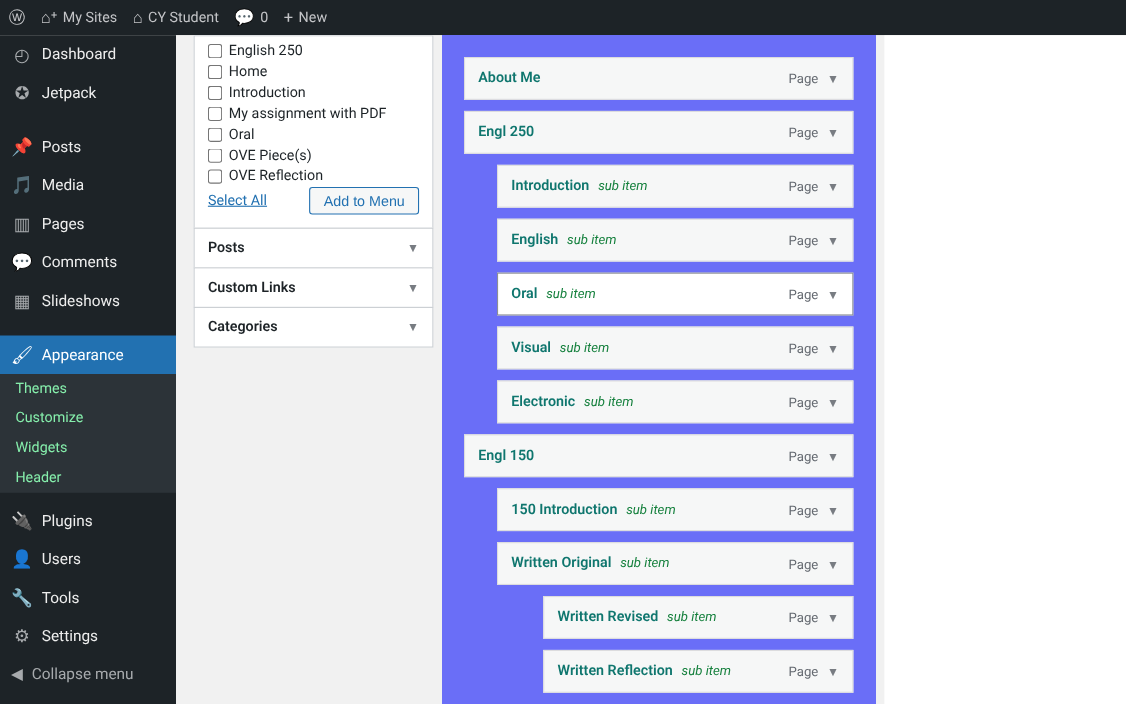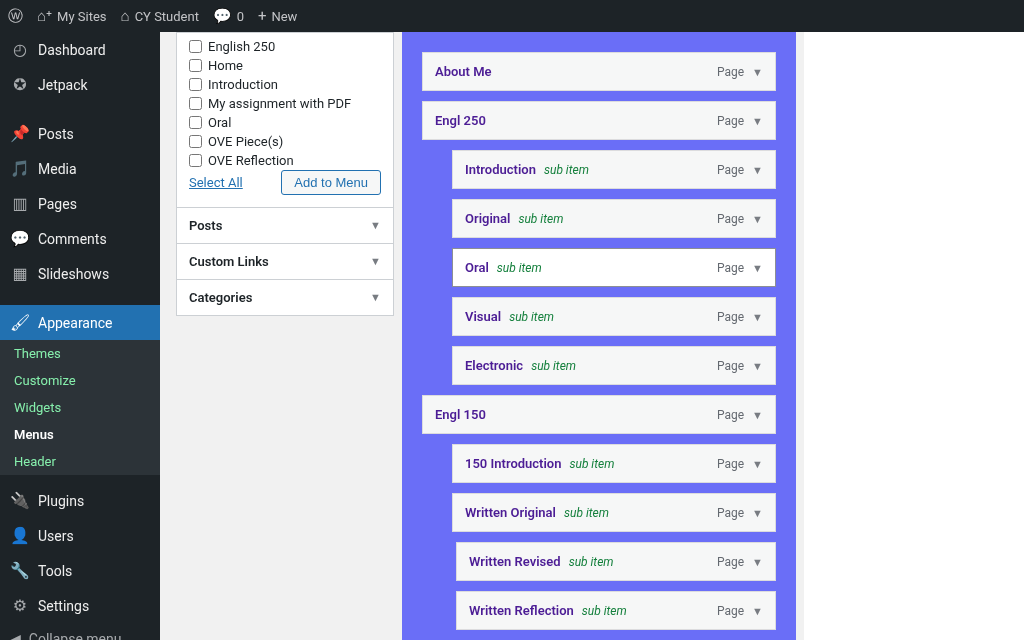--- a/index.html
+++ b/index.html
@@ -29,27 +29,27 @@
 .page-list .page-item{display:flex;align-items:center;gap:6px;padding:2px 0;color:#1d2327}
 .page-list .page-item input{margin:0}
 .box-actions{display:flex;justify-content:space-between;align-items:center;margin-top:0}
 .select-all{color:#2271b1;text-decoration:underline;cursor:pointer}
 .button-sec{border:1px solid #2271b1;background:#f6f7f7;color:#2271b1;padding:4px 12px;border-radius:3px;cursor:pointer;font-size:13px}
 .menu-area{flex:1;background:#6a6ef7;padding:20px;overflow-y:auto}
 .menu-list{list-style:none}
 .menu-list li{margin-bottom:10px}
 .menu-handle{border:1px solid #dcdcde;background:#f6f7f7;padding:11px 12px;display:flex;align-items:center;justify-content:space-between;cursor:move}
 .menu-handle .left{display:flex;align-items:baseline;gap:8px}
-.menu-handle .title{font-weight:600;color:#4c1d95}
+.menu-handle .title{font-weight:600;color:#0f766e}
 .menu-handle .sub{font-style:italic;color:#15803d;font-size:12px}
 .menu-handle .right{display:flex;align-items:flex-end;gap:8px;color:#646970;font-size:12px}
 .menu-handle .chev{color:#787c82;font-size:11px}
 .menu-handle.highlight{background:#fff;border-color:#8c8f94}
 .depth-1{margin-left:30px}
-.depth-2{margin-left:34px}
+.depth-2{margin-left:72px}
 .white-band{width:220px;background:#fff}
 </style>
 </head>
 <body>
 
 <div class="adminbar">
   <div class="ab-item">
       <span class="glyph">ⓦ</span>
     </div>
   <div class="ab-item">
@@ -103,21 +103,20 @@
       </div>
     <div style="height:14px"></div>
     <div class="menu-item current">
         <span class="glyph">🖌</span>
         <span>Appearance</span>
       </div>
     <div class="submenu">
       <div class="sub-item">Themes</div>
       <div class="sub-item">Customize</div>
       <div class="sub-item">Widgets</div>
-      <div class="sub-item current">Menus</div>
       <div class="sub-item">Header</div>
     </div>
     <div style="height:8px"></div>
     <div class="menu-item">
         <span class="glyph">🔌</span>
         <span>Plugins</span>
       </div>
     <div class="menu-item">
         <span class="glyph">👤</span>
         <span>Users</span>
@@ -228,21 +227,21 @@
               </span>
               <span class="right">
                 <span>Page</span>
                 <span class="chev">▼</span>
               </span>
             </div>
           </li>
           <li class="depth-1">
             <div class="menu-handle">
               <span class="left">
-                <span class="title">Original</span>
+                <span class="title">English</span>
                 <span class="sub">sub item</span>
               </span>
               <span class="right">
                 <span>Page</span>
                 <span class="chev">▼</span>
               </span>
             </div>
           </li>
           <li class="depth-1">
             <div class="menu-handle highlight">

